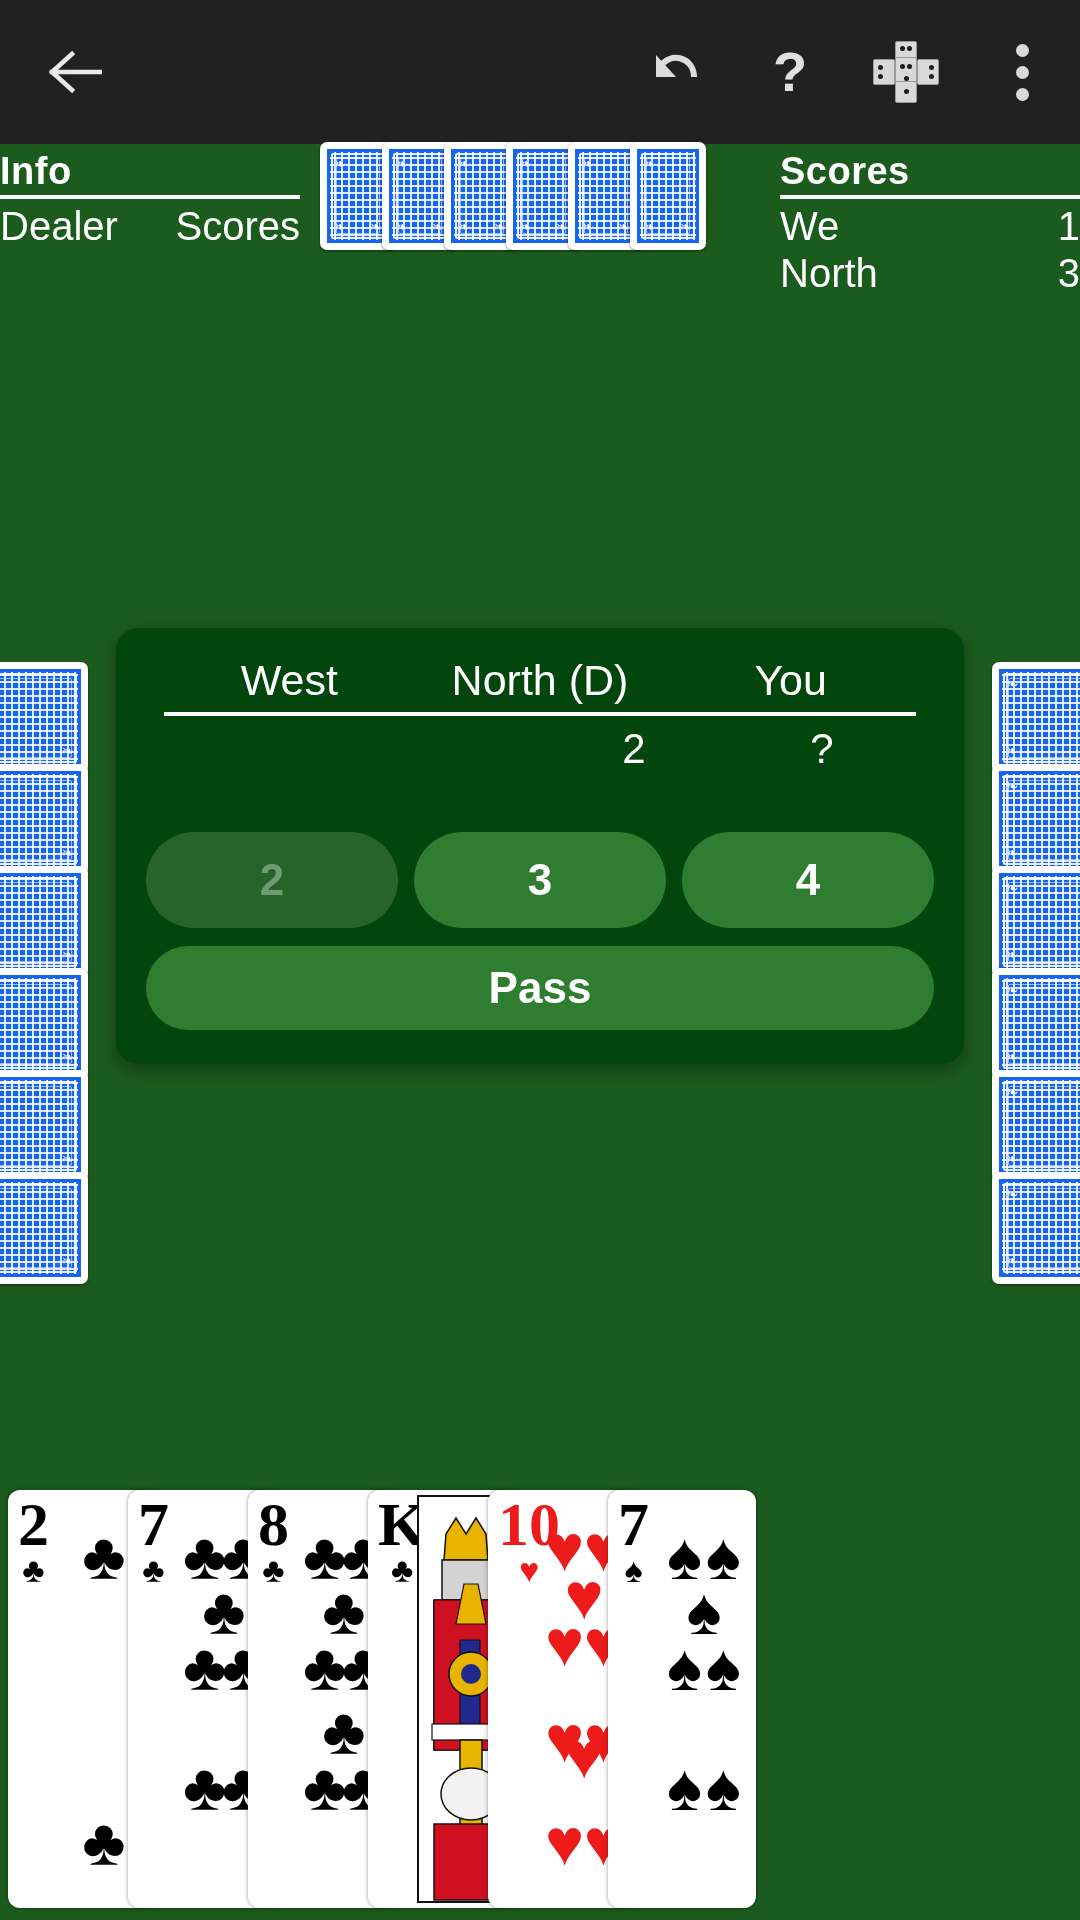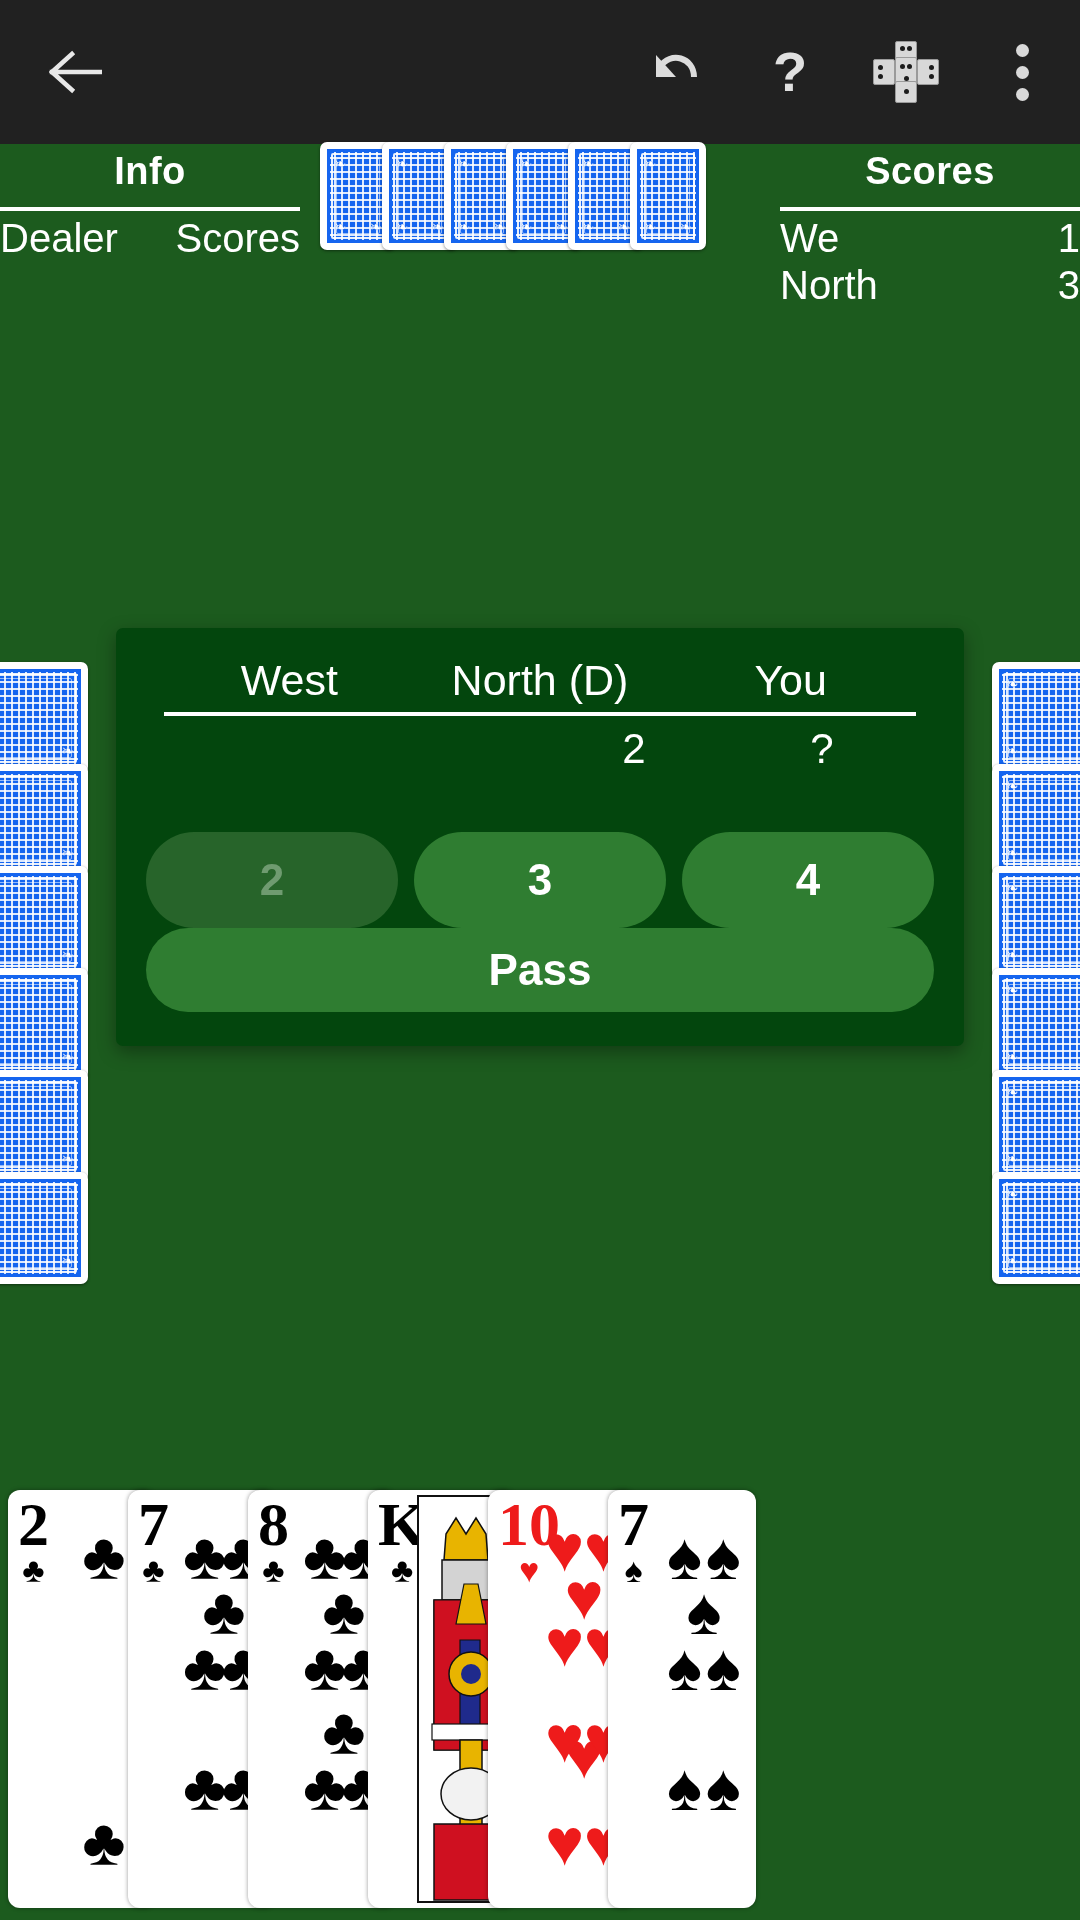--- a/index.html
+++ b/index.html
@@ -36,22 +36,22 @@
   .cross-icon { position: relative; width: 66px; height: 62px; }
   .cross-icon .cc {
     position: absolute; background: #d8d8d8; border-radius: 2px;
     border: 1px solid #9a9a9a;
   }
   .cross-icon .cc .pip { position: absolute; width: 5px; height: 5px; border-radius: 50%; background: #1c1c1c; }
 
   
   .info-panel { position: absolute; left: 0; top: 150px; width: 300px; }
   .panel-title {
-    text-align: center; color: #ffffff; font-size: 38px; font-weight: bold;
-    letter-spacing: .5px; padding-bottom: 14px;
+    color: #ffffff; font-size: 38px; font-weight: bold;
+    letter-spacing: .5px; padding-bottom: 2px;
   }
   .panel-rule { height: 4px; background: #ffffff; margin: 0 0 4px 0; }
   .panel-row {
     display: flex; justify-content: space-between; align-items: baseline;
     color: #ffffff; font-size: 40px; line-height: 1.08; padding: 2px 0;
   }
 
   
   .scores-panel { position: absolute; right: 0; top: 150px; width: 300px; }
 
@@ -95,21 +95,21 @@
   .west-hand { position: absolute; left: -38px; top: 662px; display: flex; flex-direction: column; }
   .west-hand .cardback { width: 126px; height: 112px; margin-bottom: -10px; }
 
   
   .east-hand { position: absolute; right: -38px; top: 662px; display: flex; flex-direction: column; }
   .east-hand .cardback { width: 126px; height: 112px; margin-bottom: -10px; }
 
   
   .bid-dialog {
     position: absolute; left: 116px; top: 628px; width: 848px;
-    background: #03460d; border-radius: 7px;
+    background: #03460d; border-radius: 22px;
     box-shadow: 0 6px 18px rgba(0,0,0,.35);
     padding: 28px 30px 34px 30px;
   }
   .bid-table { width: 100%; }
   .bid-head { display: flex; padding: 0 18px; }
   .bid-head > div {
     flex: 1 1 0; text-align: center; color: #ffffff; font-size: 43px; line-height: 1.12;
     white-space: nowrap;
   }
   .bid-head-rule { height: 4px; background: #ffffff; margin: 8px 18px 0 18px; }
@@ -122,21 +122,21 @@
   .bid-btn {
     flex: 1 1 0; height: 96px; border-radius: 48px;
     background: #2f7d31; color: #ffffff;
     font-size: 44px; font-weight: bold;
     display: flex; align-items: center; justify-content: center;
     cursor: pointer; border: none;
     font-family: "Liberation Sans", sans-serif;
   }
   .bid-btn.disabled { background: #27642a; color: #6f9b70; cursor: default; }
   .pass-btn {
-    width: 100%; height: 84px; border-radius: 50px;
+    margin-top: 18px; width: 100%; height: 84px; border-radius: 50px;
     background: #2f7d31; color: #ffffff;
     font-size: 44px; font-weight: bold;
     display: flex; align-items: center; justify-content: center;
     cursor: pointer; border: none;
     font-family: "Liberation Sans", sans-serif;
   }
 
   
   .player-hand { position: absolute; left: 8px; bottom: 0; display: flex; height: 430px; }
   .pcard {

